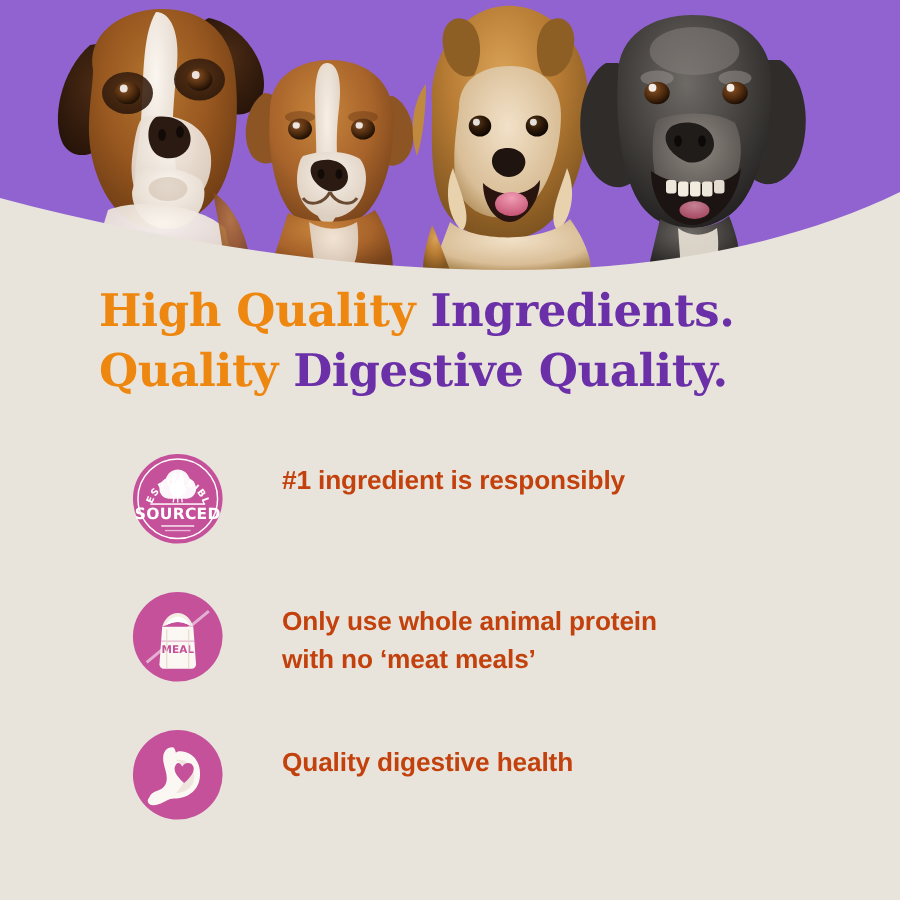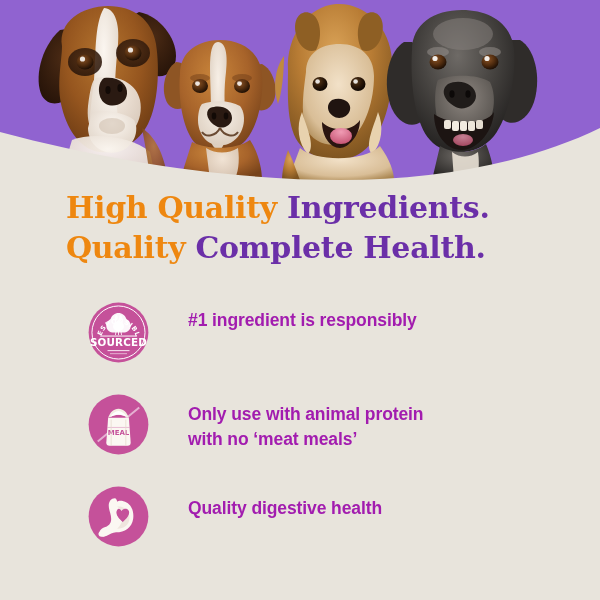--- a/index.html
+++ b/index.html
@@ -82,21 +82,21 @@
   .badge {
     position: absolute;
     left: 88px;
     top: 2px;
     width: 61px;
     height: 61px;
   }
   .feature { padding-left: 0; }
   .feature-text {
     margin-left: 188px;
-    color: #a21caf;
+    color: #c2410c;
     font-weight: bold;
     font-size: 17.5px;
     line-height: 25px;
     letter-spacing: -0.1px;
     padding-top: 8px;
   }
   .feature-text span { display: block; white-space: nowrap; }
 
   .feature-2 .badge { top: 0px; }
   .feature-3 .badge { top: -2px; }
@@ -333,21 +333,21 @@
     </svg>
   </div>
 
   <div class="headline">
     <div class="hl-line">
       <span class="hl-orange">High Quality</span>
       <span class="hl-purple">Ingredients.</span>
     </div>
     <div class="hl-line">
       <span class="hl-orange">Quality</span>
-      <span class="hl-purple">Complete Health.</span>
+      <span class="hl-purple">Digestive Quality.</span>
     </div>
   </div>
 
   <div class="features">
 
     <div class="feature feature-1">
       <svg class="badge" viewBox="0 0 100 100">
         <defs>
           <path id="arcPath" d="M 22 56 A 29 29 0 0 1 78 56"></path>
         </defs>
@@ -398,21 +398,21 @@
                    C58 35 54 34 50 34 C46 34 42 35 36 38 Z" fill="#FFFFFF"></path>
 
           <rect x="33" y="55" width="34" height="17" fill="#FBF7F2"></rect>
           <rect x="32" y="54" width="36" height="1.6" fill="#C5519A" opacity="0.35"></rect>
           <text x="50" y="68" text-anchor="middle" font-family="DejaVu Sans, sans-serif" font-size="11.5" font-weight="bold" fill="#C5519A">MEAL</text>
 
           <path d="M38 42 L38 85 M62 42 L62 85" stroke="#E4D8CB" stroke-width="1.2"></path>
         </g>
       </svg>
       <div class="feature-text">
-        <span>Only use with animal protein</span>
+        <span>Only use whole animal protein</span>
         <span>with no ‘meat meals’</span>
       </div>
     </div>
 
     <div class="feature feature-3">
       <svg class="badge" viewBox="0 0 100 100">
         <circle cx="50" cy="50" r="49" fill="#C5519A"></circle>
 
         <g>
           <path d="M44 20 C38 20 34 25 34 32 C34 40 38 46 38 54

